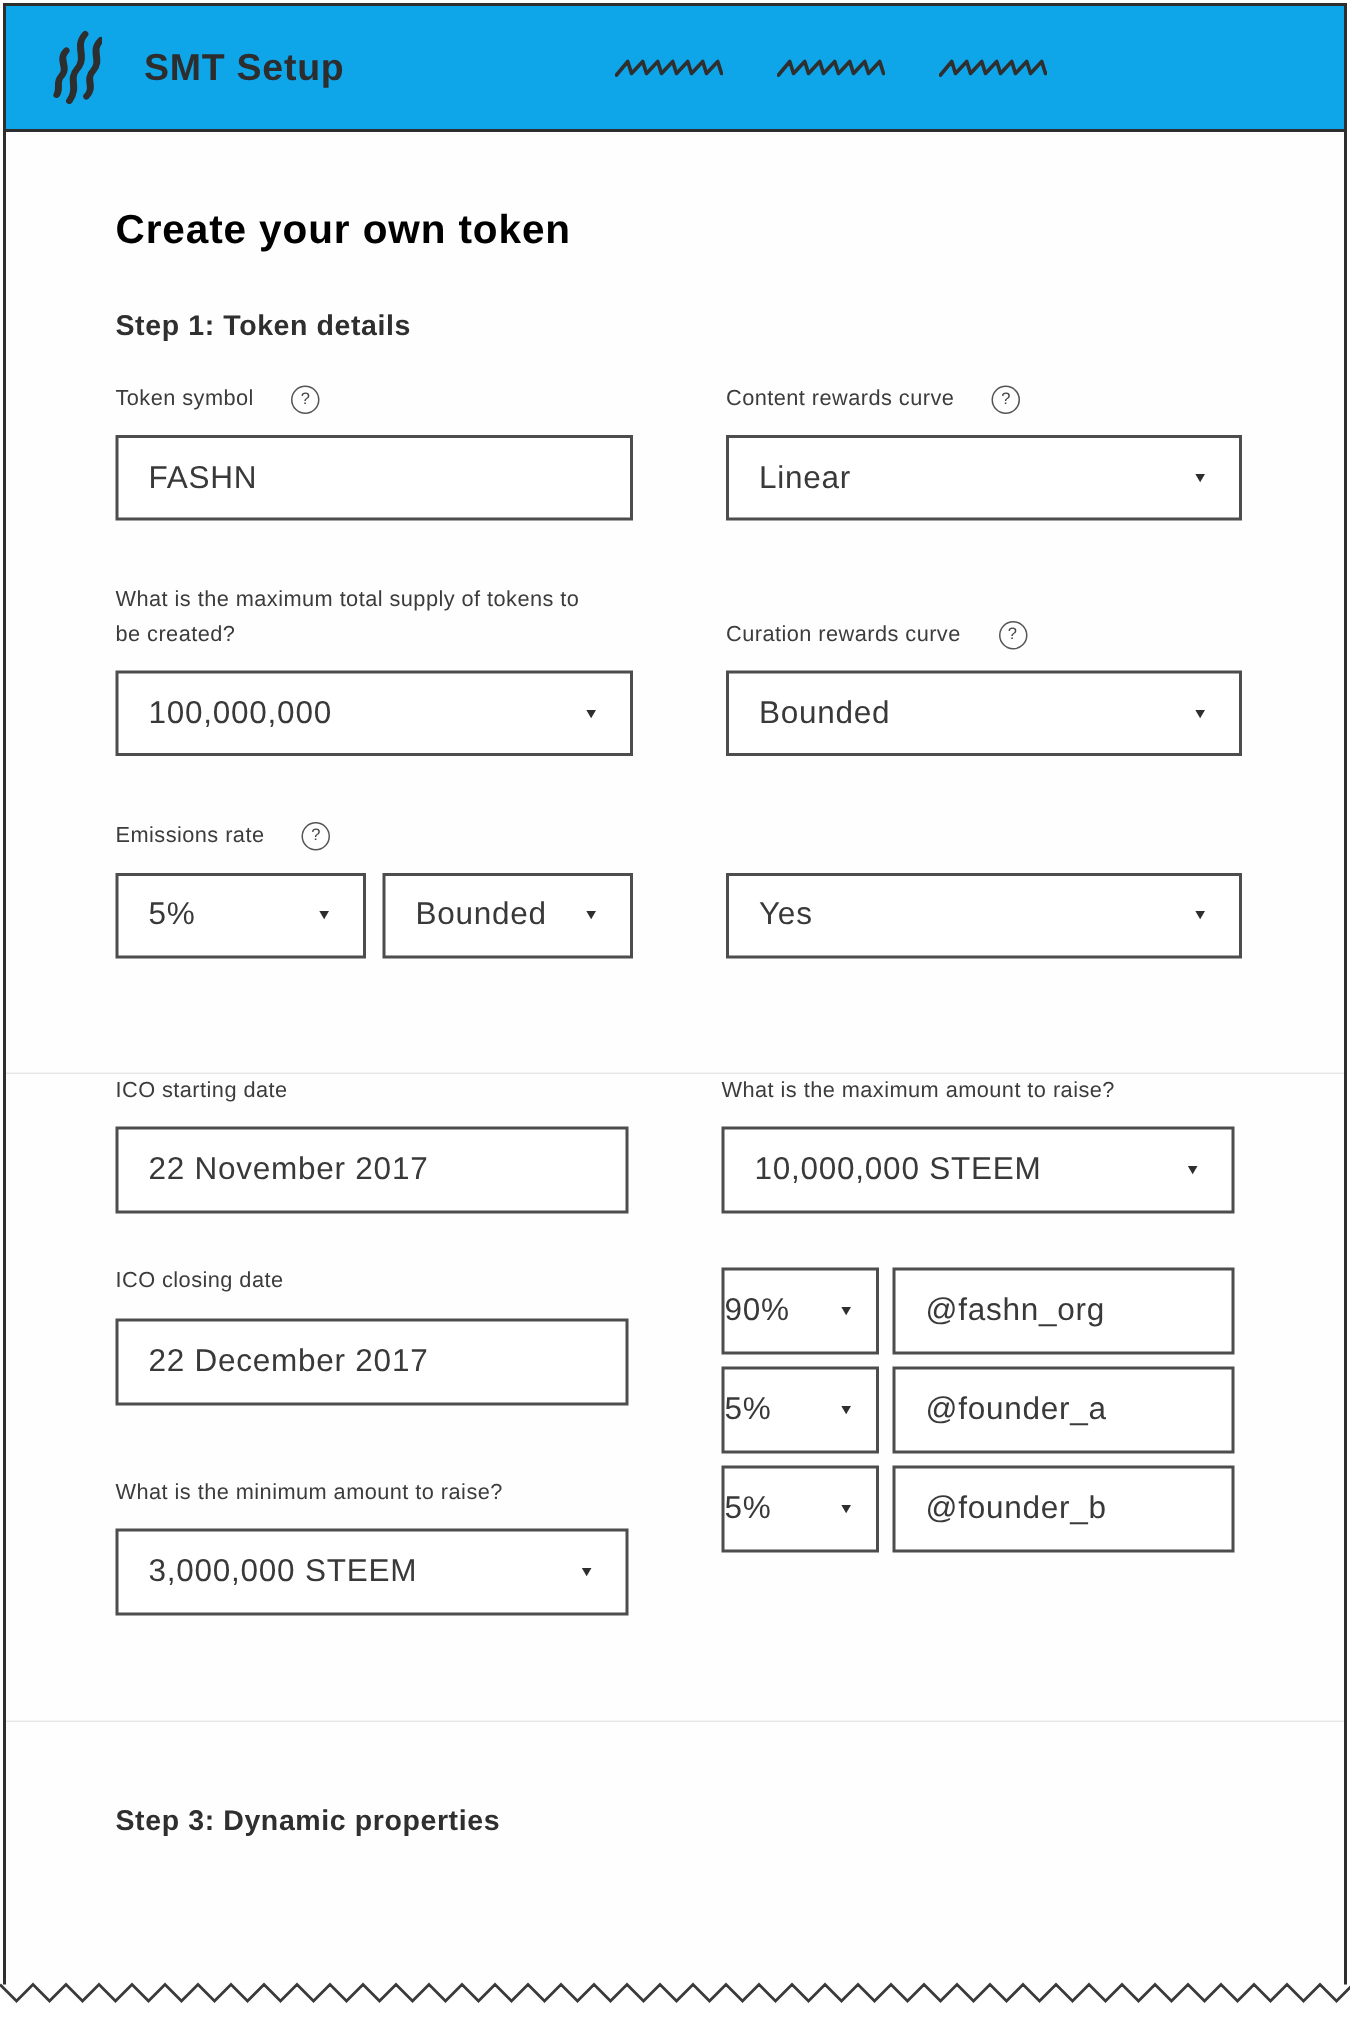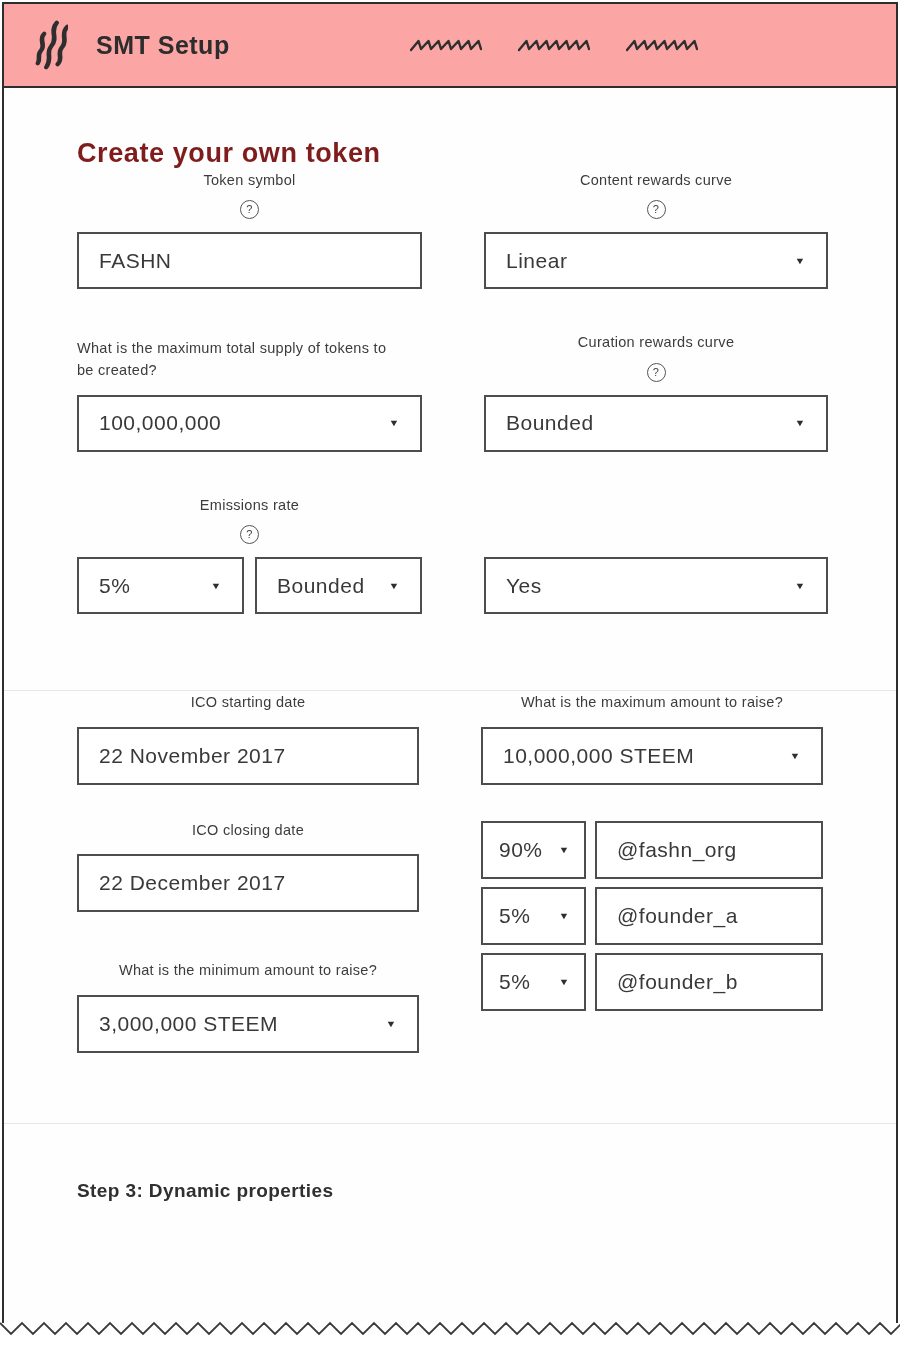--- a/index.html
+++ b/index.html
@@ -7,48 +7,48 @@
   body { position:relative; overflow:hidden; }
 
   .page {
     position:absolute; left:2px; top:2px; width:896px; height:1321px;
     border:2px solid #2e2e2e; border-bottom:none; background:#fefefe;
   }
 
   
   .header {
     height:84px; display:flex; align-items:center;
-    border-bottom:2px solid #2e2e2e; padding:0 26px; background:#fca5a5;
+    border-bottom:2px solid #2e2e2e; padding:0 26px; background:#0ea5e9;
   }
   .logo-svg { display:block; }
   .app-title {
     margin-left:28px; font-size:25px; font-weight:bold; letter-spacing:.5px; color:#2d2d2d;
   }
   .nav { display:flex; gap:36px; margin-left:auto; margin-right:172px; }
   .nav svg { display:block; }
 
   
   .main { padding:0 73px; }
-  .page-title { margin-top:50px; font-size:27px; font-weight:bold; letter-spacing:.6px; color:#7f1d1d; }
+  .page-title { margin-top:50px; font-size:27px; font-weight:bold; letter-spacing:.6px; color:#000000; }
   .step-heading { font-size:19px; font-weight:bold; letter-spacing:.4px; color:#2f2f2f; }
   #step1-heading { margin:38px 0 26px; }
   #step2-heading { margin:64px 0 30px; }
   #step3-heading { margin:56px 0 0; }
 
   .divider { border-top:1px solid #e7e7e7; margin:0 -73px; }
   #divider-1 { margin-top:76px; }
   #divider-2 { margin-top:70px; }
 
   .grid-step1 {
     display:grid; grid-template-columns:345px 344px; column-gap:62px; row-gap:42px;
   }
   .field { display:flex; flex-direction:column; justify-content:flex-end; }
   .label-row {
-    display:flex; align-items:center; gap:9px;
-    font-size:14.5px; letter-spacing:.3px; color:#3c3c3c; margin-bottom:13px; line-height:1.55;flex-direction:column;
+    display:flex; align-items:center; gap:25px;
+    font-size:14.5px; letter-spacing:.3px; color:#3c3c3c; margin-bottom:13px; line-height:1.55;
   }
   .label-row.wrap { max-width:312px; }
   .help {
     width:19px; height:19px; border:1.5px solid #555; border-radius:50%;
     display:inline-flex; align-items:center; justify-content:center;
     font-size:11px; color:#444; flex:none; cursor:pointer;
   }
   .box {
     border:2px solid #4d4d4d; height:57px; background:#fff;
     display:flex; align-items:center; padding:0 20px;
@@ -62,21 +62,21 @@
   
   .two-col { display:flex; column-gap:62px; }
   .col-left  { width:345px; }
   .col-right { width:344px; }
   .group .box { height:58px; }
   #group-closing-date { margin-top:34px; }
   #group-min-amount   { margin-top:47px; }
   #group-recipients   { margin-top:36px; }
   .recipient-rows { display:flex; flex-direction:column; gap:8px; }
   .recipient-row { display:flex; gap:9px; }
-  .recipient-row .pct { width:105px; padding:0 14px 0 16px; }
+  .recipient-row .pct { width:105px; padding:0 14px 0 0; }
   .recipient-row .acct { width:228px; }
 
   
   .zigzag { position:absolute; left:0; top:1321px; display:block; }
 </style>
 </head>
 <body>
 
 <div class="page">
 
@@ -101,20 +101,21 @@
       <svg width="72" height="18" viewBox="0 0 72 18">
           <polyline class="squiggle" fill="none" stroke="#2f2f2f" stroke-width="2.4" stroke-linecap="round" stroke-linejoin="round" points="1,14 8.5,5 11,13 18.5,5 21,13 28.5,5 31,13 38.5,5 41,13 48.5,5 51,13 58.5,5 61,13 68.5,5 71,13"></polyline>
         </svg>
     </nav>
   </header>
 
   <main class="main">
 
     <h1 class="page-title">Create your own token</h1>
 
+    <h2 class="step-heading" id="step1-heading">Step 1: Token details</h2>
 
     <div class="grid-step1">
 
       <div class="field">
         <div class="label-row">
           <span>Token symbol</span>
           <span class="help">?</span>
         </div>
         <div class="box">
           <span>FASHN</span>

